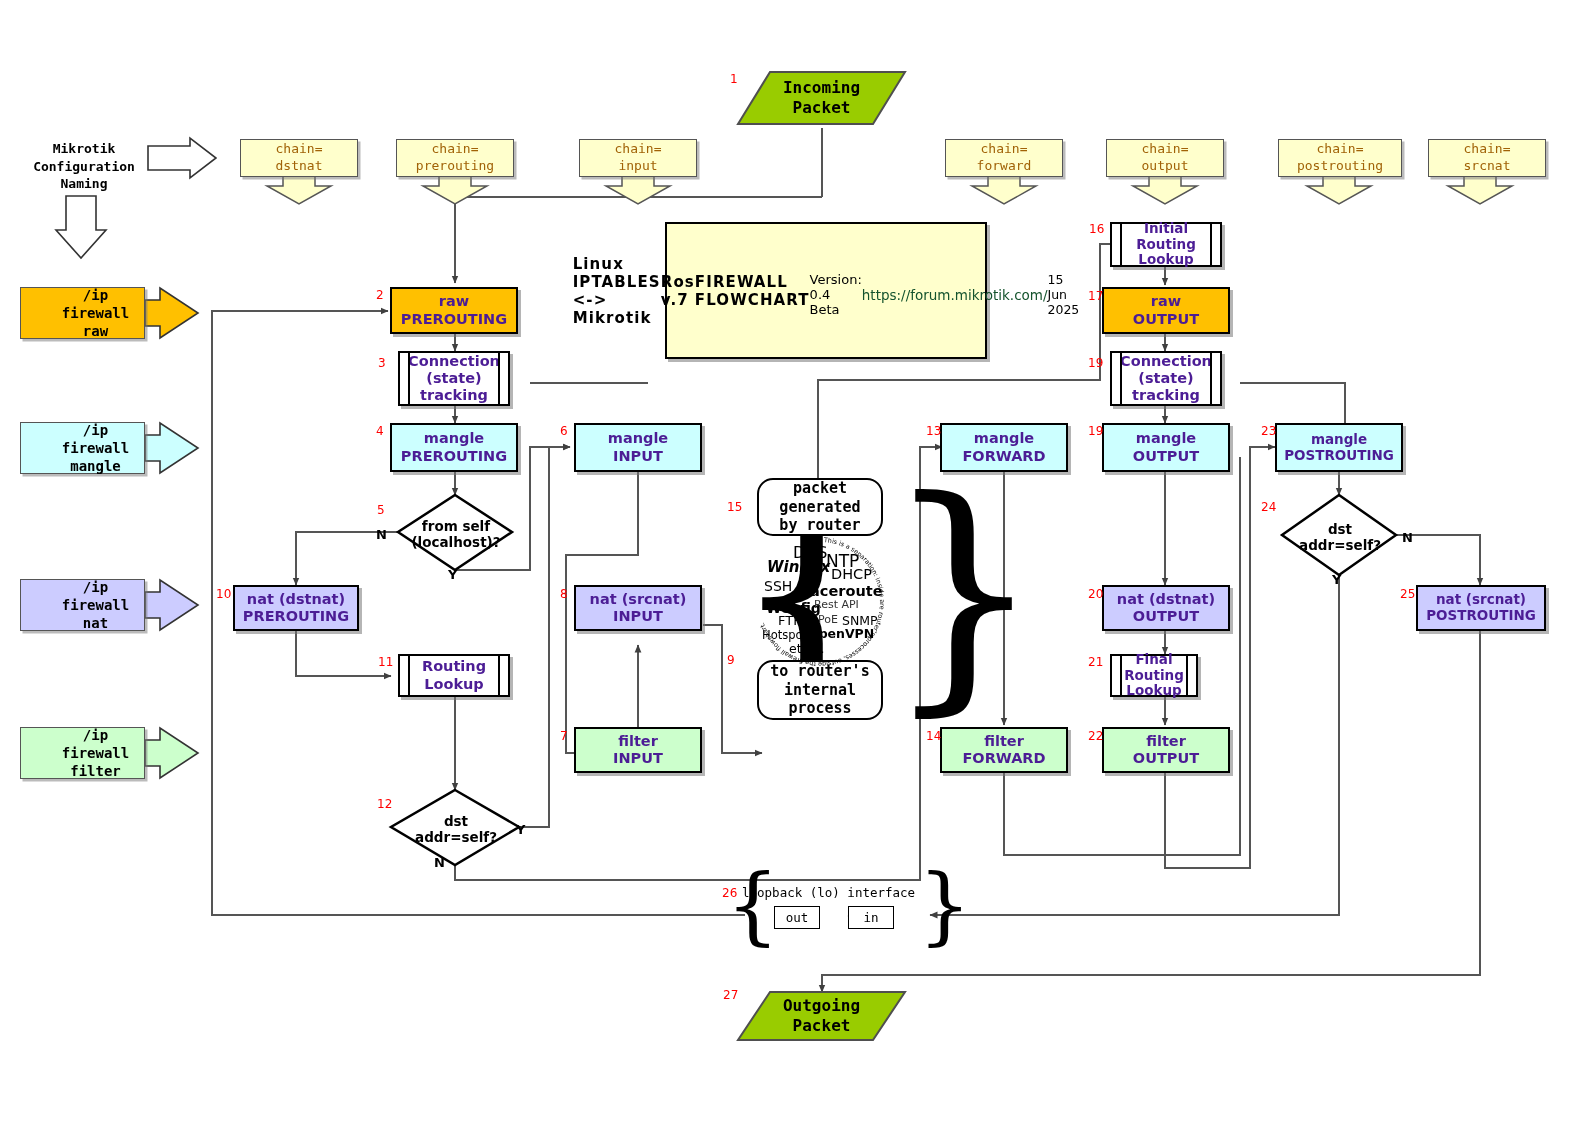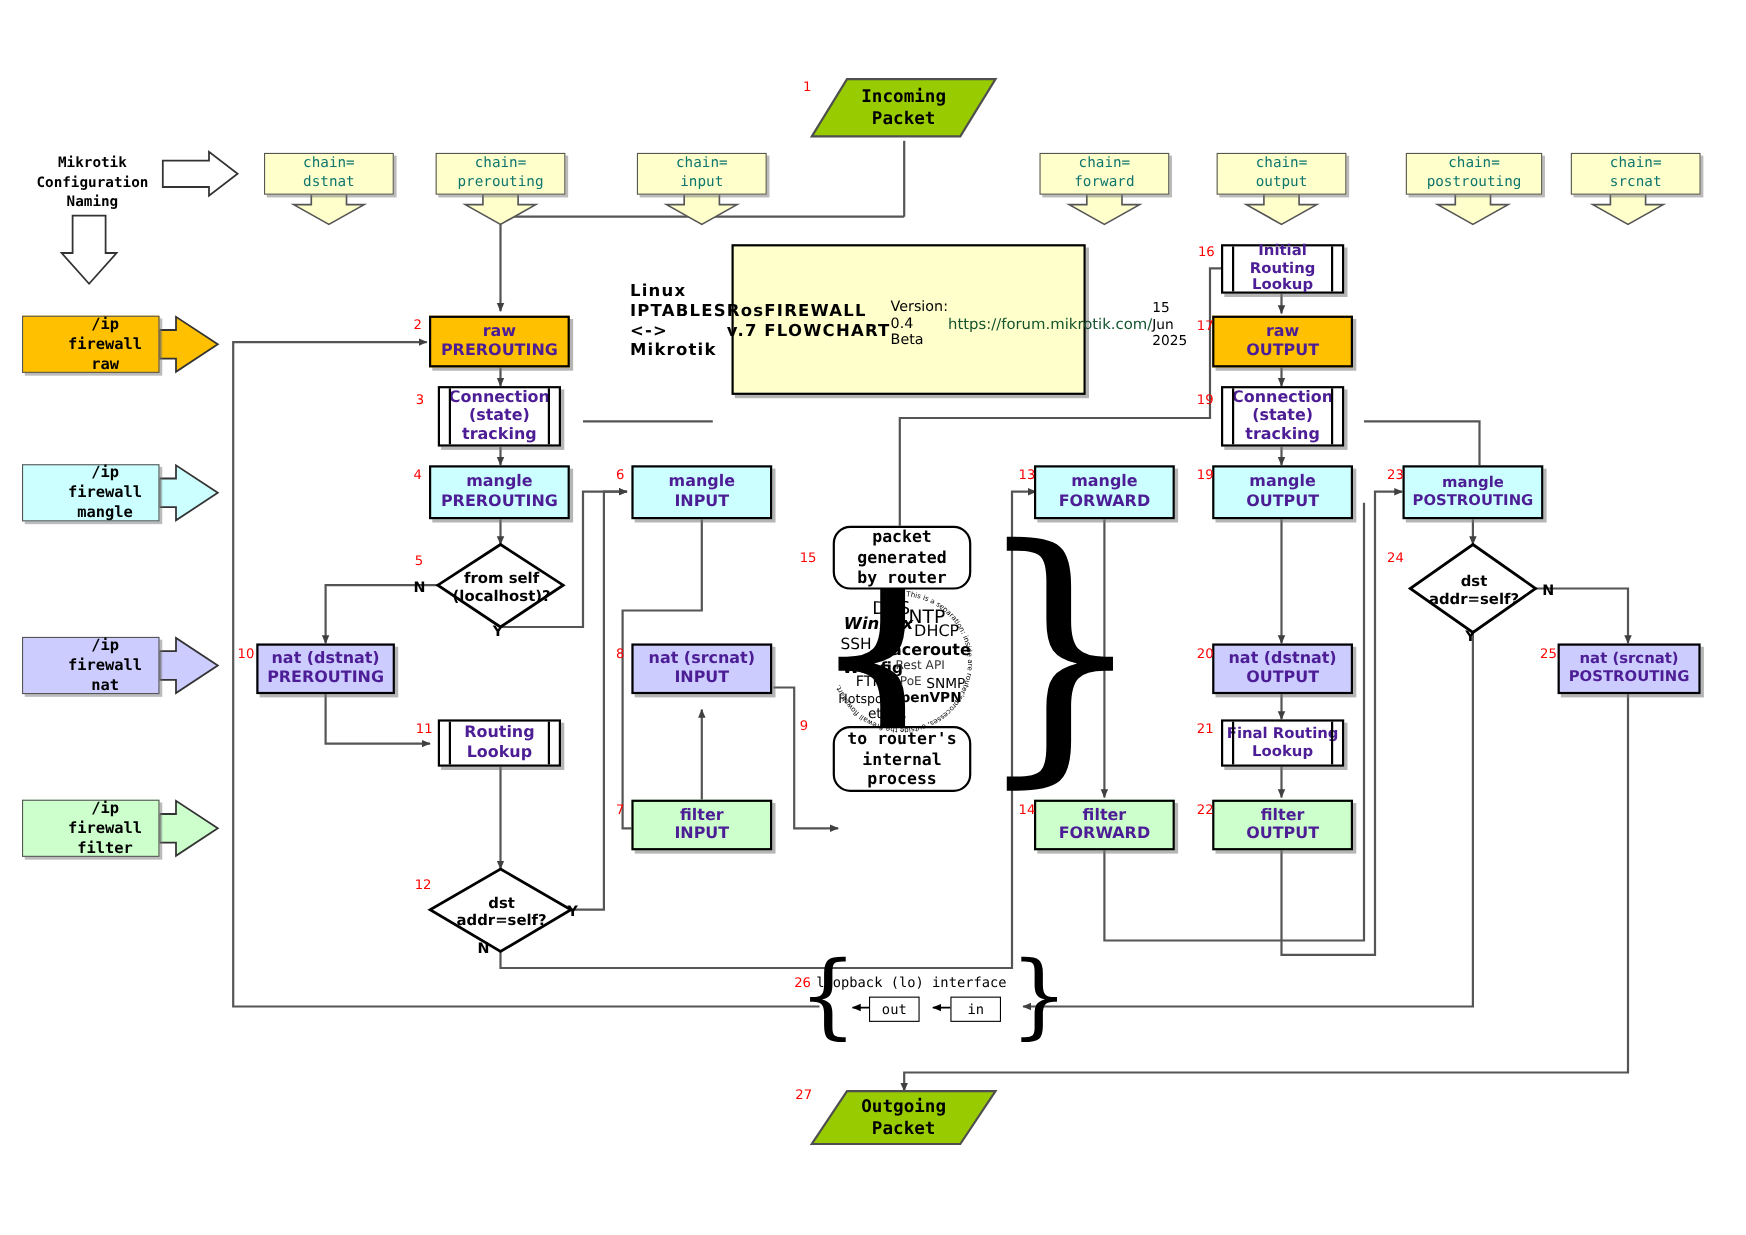--- a/index.html
+++ b/index.html
@@ -17,21 +17,21 @@
   .mangle{background:#CCFFFF;}
   .nat{background:#CCCCFF;}
   .filter{background:#CCFFCC;}
   .routing{background:#FFFFFF;border:2.5px solid #000;}
   
   .routing:before,.routing:after{content:"";position:absolute;top:0;bottom:0;
      width:0;border-left:2.5px solid #000;}
   .routing:before{left:8px;}
   .routing:after{right:8px;}
   
-  .chain{background:#FFFFCC;border:1.6px solid #555;font-size:13px;color:#0f766e;
+  .chain{background:#FFFFCC;border:1.6px solid #555;font-size:13px;color:#a16207;
          font-family:"DejaVu Sans Mono",monospace;line-height:1.3;
          box-shadow:2.5px 2.5px 0 rgba(120,120,120,0.5);}
   
   .legend{border:1.6px solid #555;font-size:14px;font-family:"DejaVu Sans Mono",monospace;
           font-weight:bold;line-height:1.3;box-shadow:2.5px 2.5px 0 rgba(120,120,120,0.5);padding-left:26px;}
   .lg-raw{background:#FFC000;}
   .lg-mangle{background:#CCFFFF;}
   .lg-nat{background:#CCCCFF;}
   .lg-filter{background:#CCFFCC;}
   
@@ -65,21 +65,21 @@
   .pill{position:absolute;border:2.5px solid #000;border-radius:16px;background:#fff;
         display:flex;align-items:center;justify-content:center;text-align:center;
         font-family:"DejaVu Sans Mono",monospace;font-weight:bold;font-size:15px;
         line-height:1.25;color:#000;}
   .brace{position:absolute;font-family:"DejaVu Serif",serif;color:#000;}
   
   .lo-label{position:absolute;font-family:"DejaVu Sans Mono",monospace;
             font-size:12.5px;color:#000;white-space:nowrap;}
   .lo-box{position:absolute;border:1.6px solid #000;background:#fff;display:flex;
           align-items:center;justify-content:center;
-          font-family:"DejaVu Sans Mono",monospace;font-size:12.5px;color:#000;margin-left:16px;}
+          font-family:"DejaVu Sans Mono",monospace;font-size:12.5px;color:#000;}
   .mtitle{position:absolute;font-family:"DejaVu Sans Mono",monospace;font-weight:bold;
           font-size:13px;text-align:center;line-height:1.35;color:#000;}
   .circword{position:absolute;font-family:"DejaVu Sans","Liberation Sans",sans-serif;
             color:#000;white-space:nowrap;transform-origin:center center;}
 </style>
 </head>
 <body>
 
 <div id="stage">
 
@@ -412,21 +412,21 @@
          <span>OUTPUT</span></div>
   </div>
   <div class="num" style="left:1088px;top:424px;">19</div>
 
   <div class="node proc nat" style="left:1102px;top:585px;width:128px;height:46px;">
     <div><span>nat (dstnat)</span><br>
          <span>OUTPUT</span></div>
   </div>
   <div class="num" style="left:1088px;top:587px;">20</div>
 
-  <div class="node proc routing" style="left:1110px;top:654px;width:112px;height:43px;">
+  <div class="node proc routing" style="left:1110px;top:654px;width:88px;height:43px;">
     <div style="font-size:13.5px;"><span>Final Routing</span><br>
          <span>Lookup</span></div>
   </div>
   <div class="num" style="left:1088px;top:655px;">21</div>
 
   <div class="node proc filter" style="left:1102px;top:727px;width:128px;height:46px;">
     <div><span>filter</span><br>
          <span>OUTPUT</span></div>
   </div>
   <div class="num" style="left:1088px;top:729px;">22</div>

